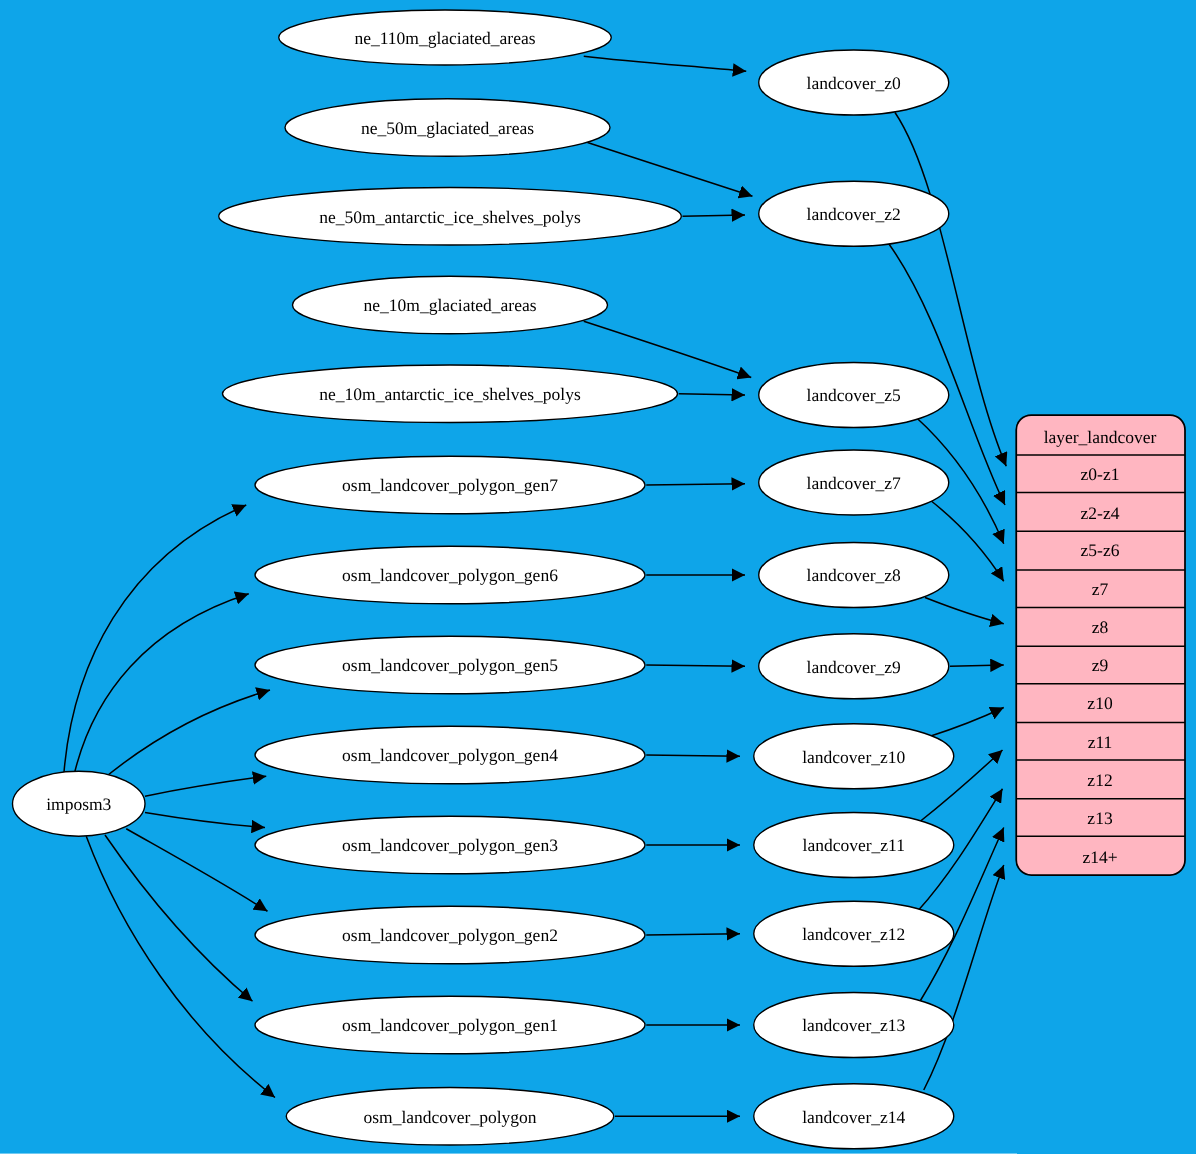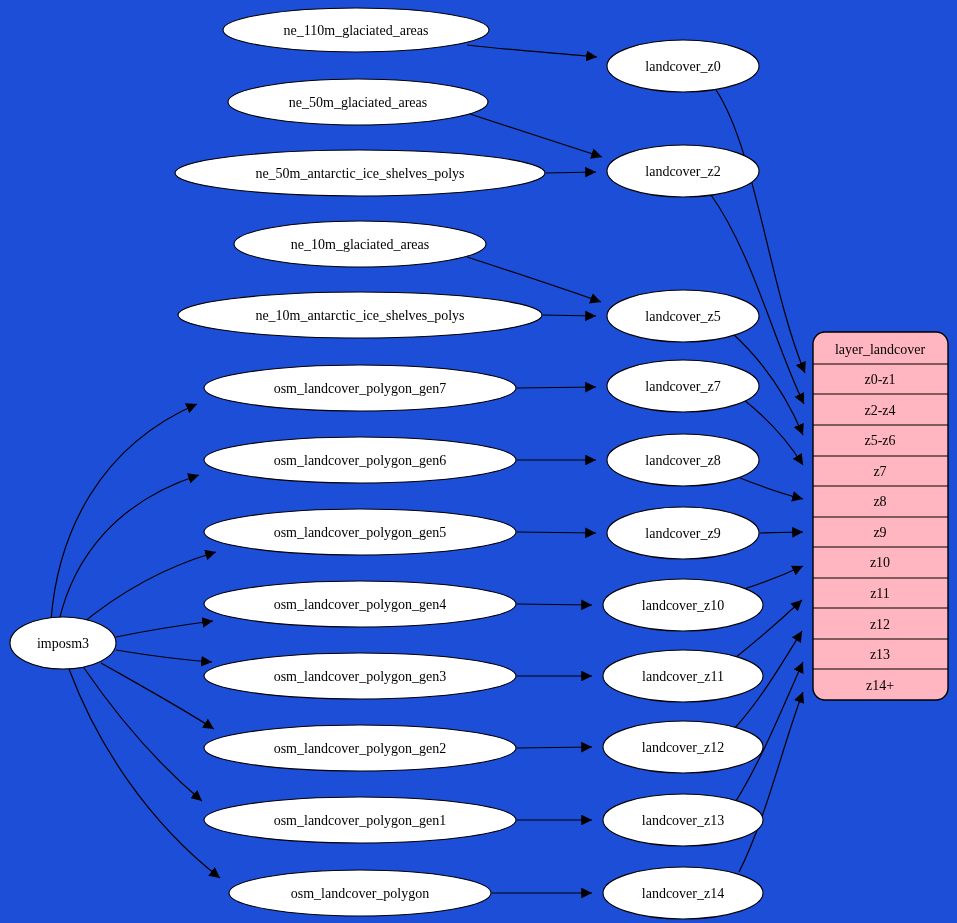--- a/index.html
+++ b/index.html
@@ -4,21 +4,21 @@
 <style>
   html, body {
     margin: 0;
     padding: 0;
     background: #ffffff;
   }
   .canvas {
     width: 957px;
     height: 923px;
     position: relative;
-    background: #1d4ed8;
+    background: #0ea5e9;
   }
   svg {
     display: block;
     font-family: "Liberation Serif", "DejaVu Serif", serif;
   }
   .edge {
     fill: none;
     stroke: #000000;
     stroke-width: 1.2;
   }

